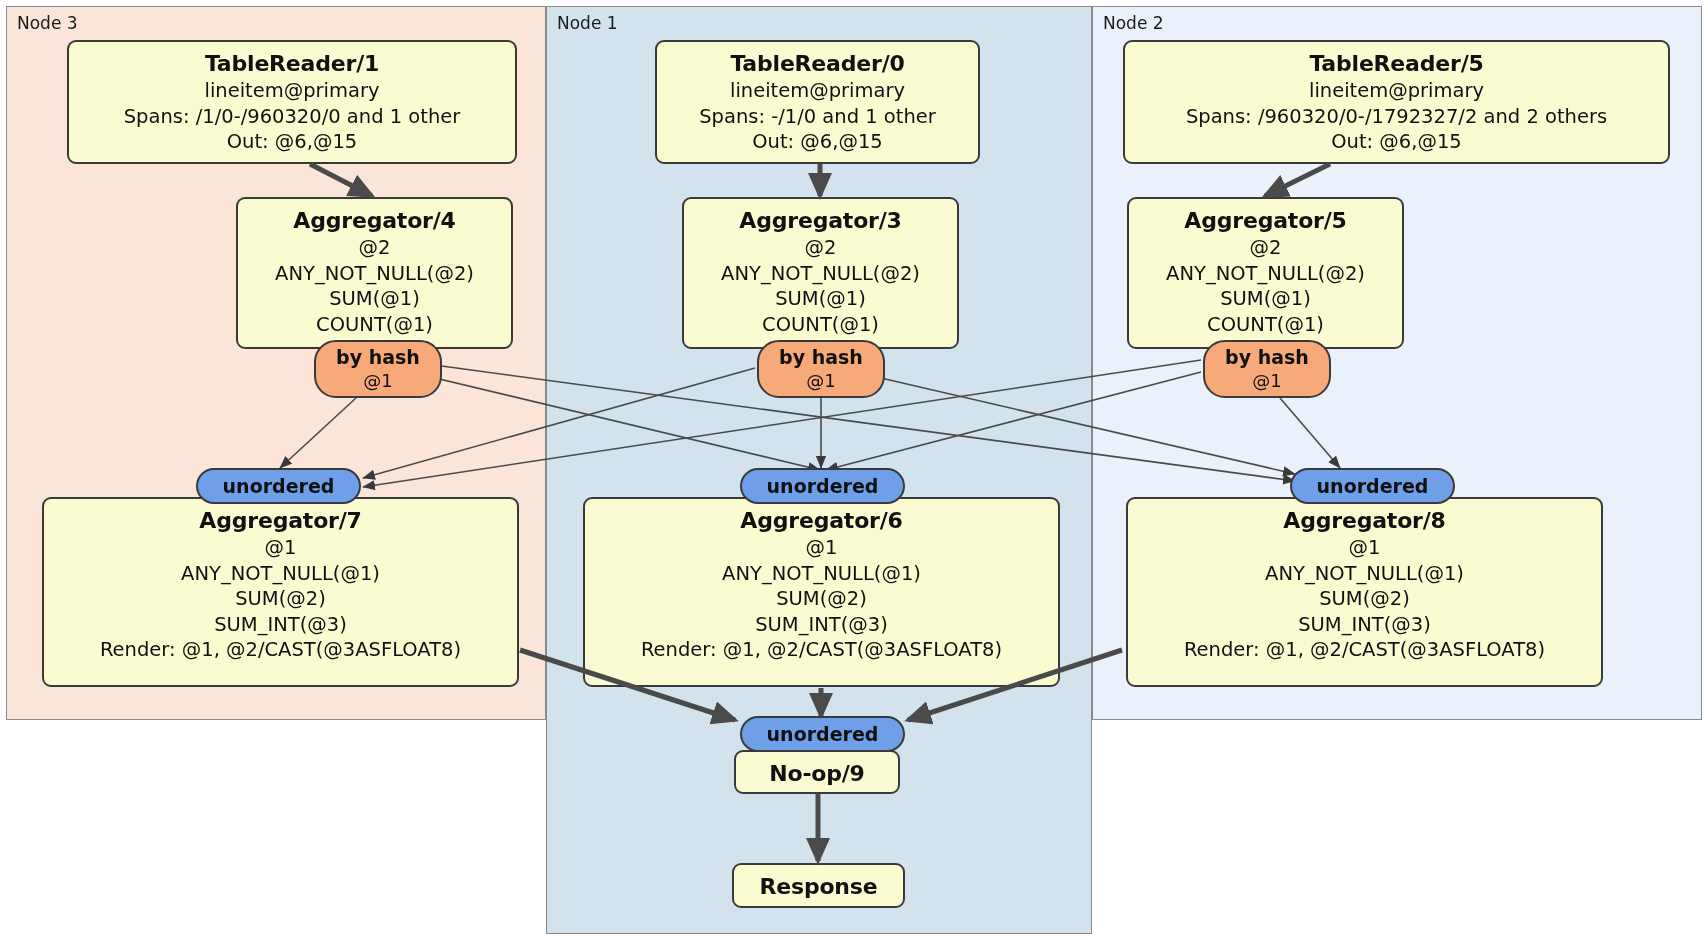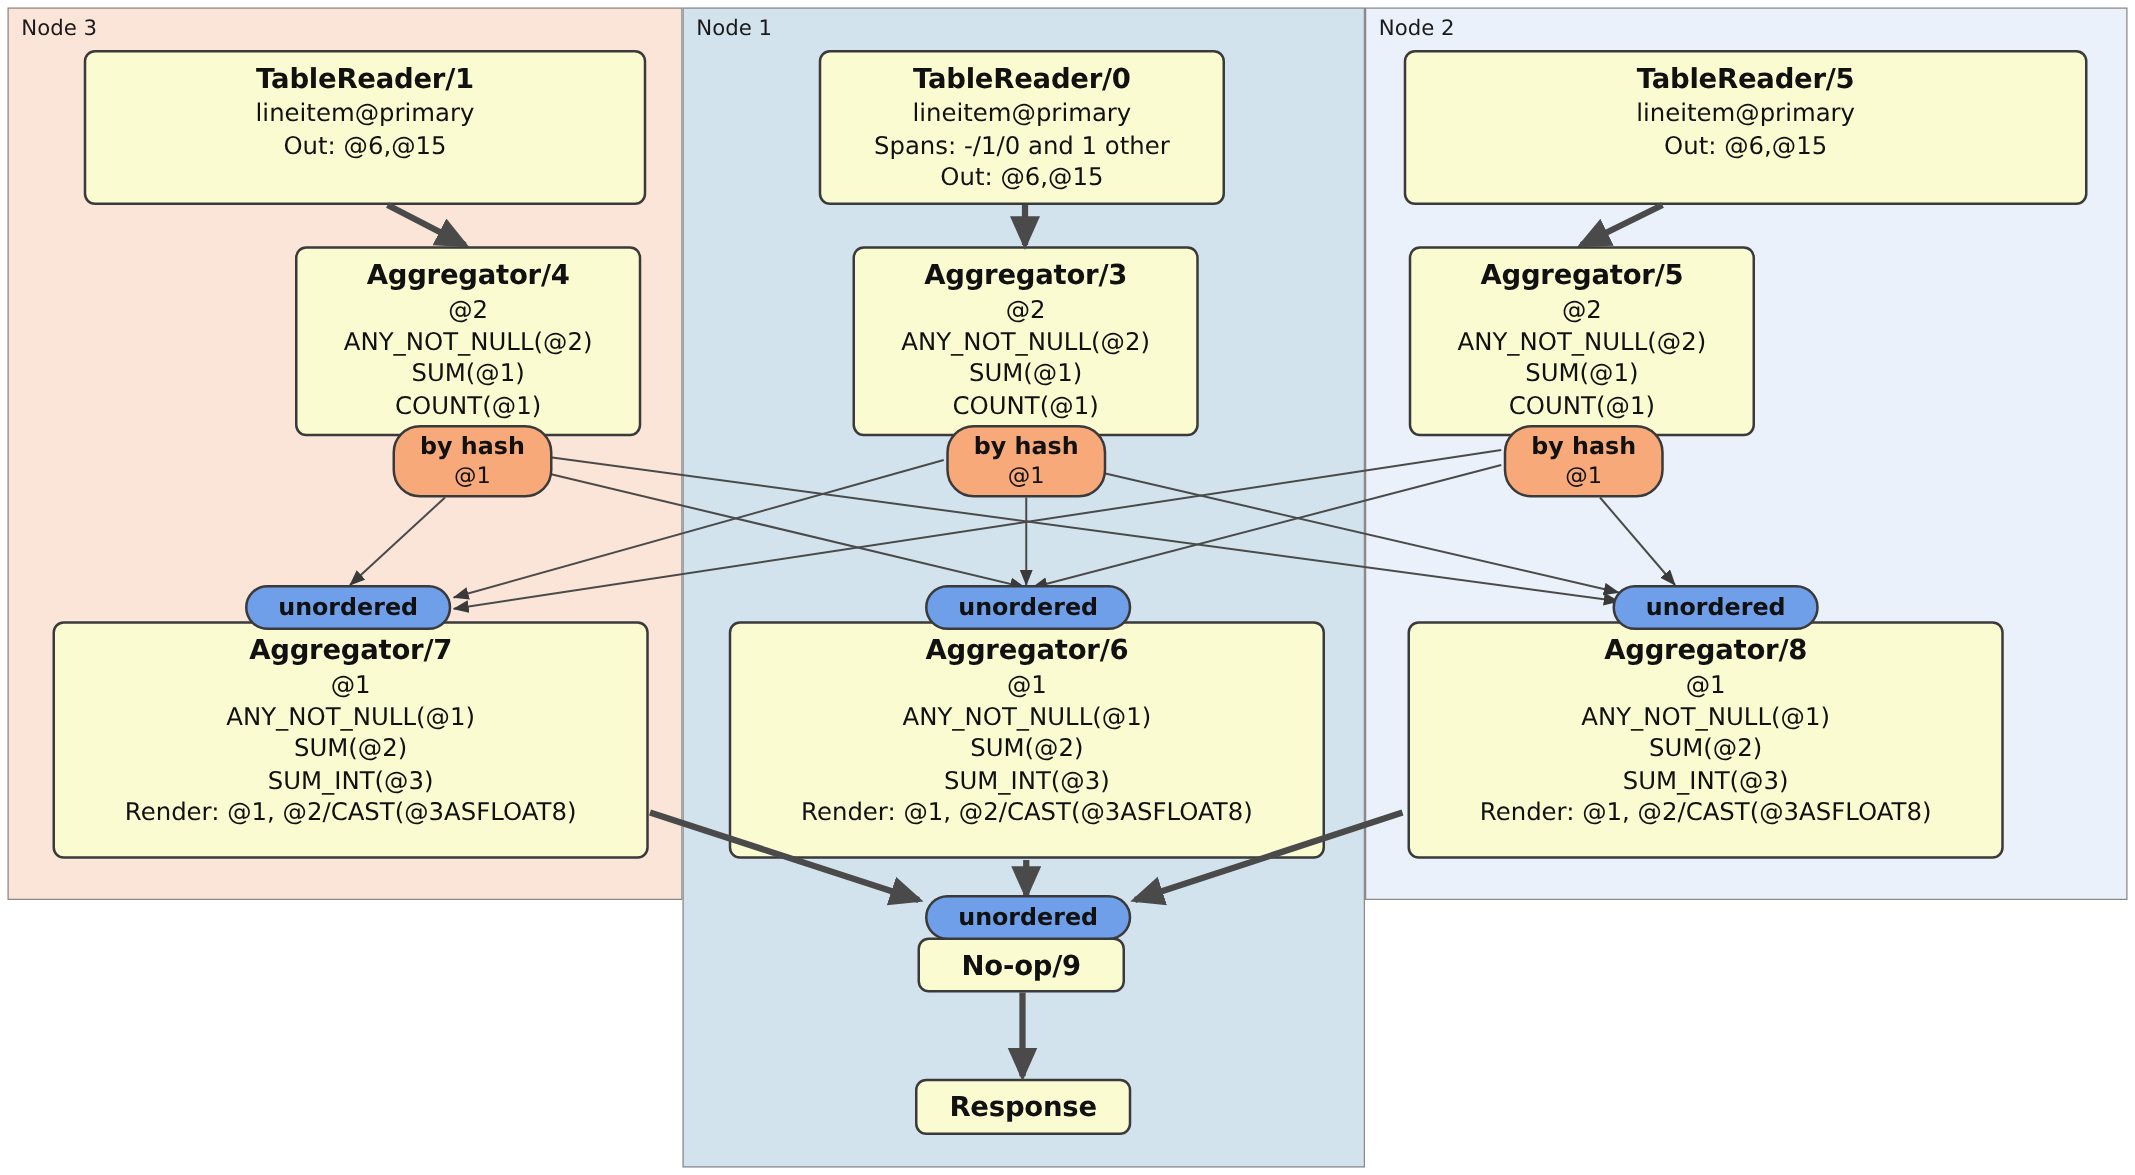--- a/index.html
+++ b/index.html
@@ -139,31 +139,33 @@
         <path d="M 1201,360 L 363,487" marker-end="url(#arrow-thin)"></path>
         <path d="M 1201,372 L 826,470" marker-end="url(#arrow-thin)"></path>
         <path d="M 1280,398 L 1340,468" marker-end="url(#arrow-thin)"></path>
       </g>
   </svg>
 
   <div id="boxes">
       <div class="box" style="left: 67px; top: 40px; width: 450px; height: 124px;">
         <div class="title">TableReader/1</div>
         <div class="line">lineitem@primary</div>
+        <div class="line">Spans: /1/0-/960320/0 and 1 other</div>
         <div class="line">Out: @6,@15</div>
       </div>
       <div class="box" style="left: 655px; top: 40px; width: 325px; height: 124px;">
         <div class="title">TableReader/0</div>
         <div class="line">lineitem@primary</div>
         <div class="line">Spans: -/1/0 and 1 other</div>
         <div class="line">Out: @6,@15</div>
       </div>
       <div class="box" style="left: 1123px; top: 40px; width: 547px; height: 124px;">
         <div class="title">TableReader/5</div>
         <div class="line">lineitem@primary</div>
+        <div class="line">Spans: /960320/0-/1792327/2 and 2 others</div>
         <div class="line">Out: @6,@15</div>
       </div>
       <div class="box" style="left: 236px; top: 197px; width: 277px; height: 152px;">
         <div class="title">Aggregator/4</div>
         <div class="line">@2</div>
         <div class="line">ANY_NOT_NULL(@2)</div>
         <div class="line">SUM(@1)</div>
         <div class="line">COUNT(@1)</div>
       </div>
       <div class="box" style="left: 682px; top: 197px; width: 277px; height: 152px;">

